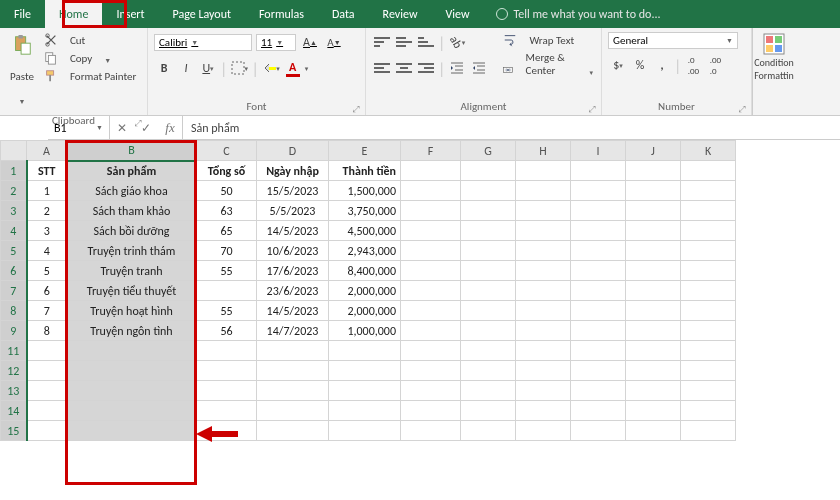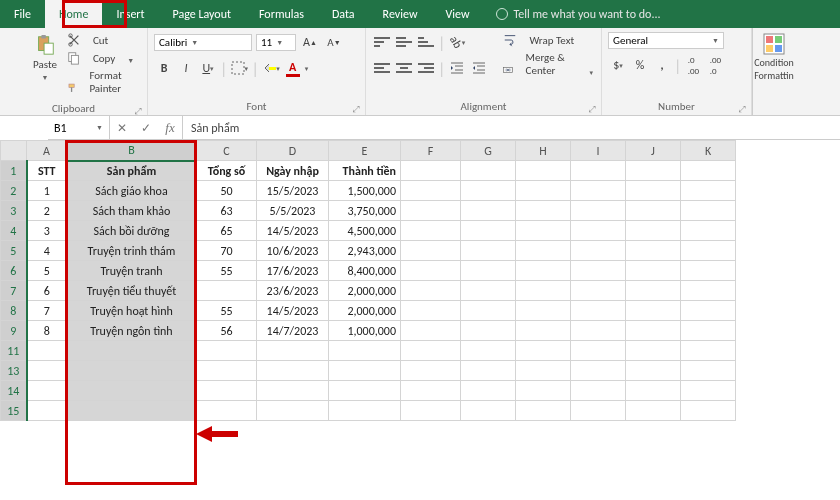--- a/index.html
+++ b/index.html
@@ -16,28 +16,28 @@
 
 .home-highlight { position: absolute; top: 0; left: 62px; width: 65px; height: 28px; border: 3px solid #cc0000; pointer-events: none; z-index: 100; }
 
 
 .ribbon { background: #f3f3f3; height: 88px; border-bottom: 1px solid #ccc; display: flex; }
 .group { border-right: 1px solid #ddd; display: flex; flex-direction: column; height: 100%; }
 .group-body { flex: 1; display: flex; align-items: flex-start; padding: 4px 6px; gap: 4px; }
 .group-label { text-align: center; font-size: 11px; color: #666; padding: 2px 0; position: relative; }
 .group-label .launcher { position: absolute; right: 4px; bottom: 2px; width: 10px; height: 10px; font-size: 9px; color: #888; }
 
-.big-btn { display: flex; flex-direction: column; align-items: center; gap: 2px; font-size: 11px; color: #444; padding: 2px 4px; margin-left: 23px; }
+.big-btn { display: flex; flex-direction: column; align-items: center; gap: 14px; font-size: 11px; color: #444; padding: 2px 4px; }
 .big-btn .icon { width: 22px; height: 22px; }
 
 .col-btns { display: flex; flex-direction: column; gap: 2px; font-size: 11px; color: #444; }
 .row-btn { display: flex; align-items: flex-end; gap: 12px; padding: 1px 2px; }
 .row-btn .icon { width: 14px; height: 14px; }
 
-.font-row { display: flex; gap: 4px; align-items: center; }
+.font-row { display: flex; gap: 4px; align-items: center; text-decoration: underline; }
 .combo { border: 1px solid #ccc; background: #fff; font-size: 11px; padding: 1px 4px; display: flex; align-items: center; gap: 4px; }
 .dd-arrow { font-size: 7px; color: #666; }
 .font-btns { display: flex; gap: 2px; align-items: center; }
 .ico-btn { width: 20px; height: 20px; display: flex; align-items: center; justify-content: center; font-size: 12px; color: #444; border: 1px solid transparent; }
 
 
 .align-ico { width: 16px; height: 12px; display: inline-flex; flex-direction: column; justify-content: space-around; }
 .align-ico span { height: 1.5px; background: #666; display: block; }
 
 
@@ -270,21 +270,21 @@
           <span>Merge &amp; Center</span>
             <span class="dd-arrow"> ▾</span>
         </div>
       </div>
     </div>
     <div class="group-label"><span>Alignment</span><span class="launcher">⤢</span></div>
   </div>
 
   <div class="group" style="width:150px">
     <div class="group-body" style="flex-direction:column;gap:6px;width:100%">
-      <div class="combo" style="width:116px">
+      <div class="combo" style="width:130px">
           <span>General</span>
           <span class="dd-arrow" style="margin-left:auto">▼</span>
         </div>
       <div class="font-btns">
         <div class="ico-btn">$<span class="dd-arrow">▾</span></div>
         <div class="ico-btn">%</div>
         <div class="ico-btn">
             <b>,</b>
           </div>
         <span style="color:#ccc">|</span>
@@ -472,20 +472,34 @@
           <td class=""></td>
           <td class=" ralign"></td>
           <td class=""></td>
           <td class=""></td>
           <td class=""></td>
           <td class=""></td>
           <td class=""></td>
           <td class=""></td>
         </tr>
         <tr>
+          <th class="rowhdr sel">12</th>
+          <td class=""></td>
+          <td class=" selcol"></td>
+          <td class=""></td>
+          <td class=""></td>
+          <td class=" ralign"></td>
+          <td class=""></td>
+          <td class=""></td>
+          <td class=""></td>
+          <td class=""></td>
+          <td class=""></td>
+          <td class=""></td>
+        </tr>
+        <tr>
           <th class="rowhdr sel">13</th>
           <td class=""></td>
           <td class=" selcol"></td>
           <td class=""></td>
           <td class=""></td>
           <td class=" ralign"></td>
           <td class=""></td>
           <td class=""></td>
           <td class=""></td>
           <td class=""></td>

